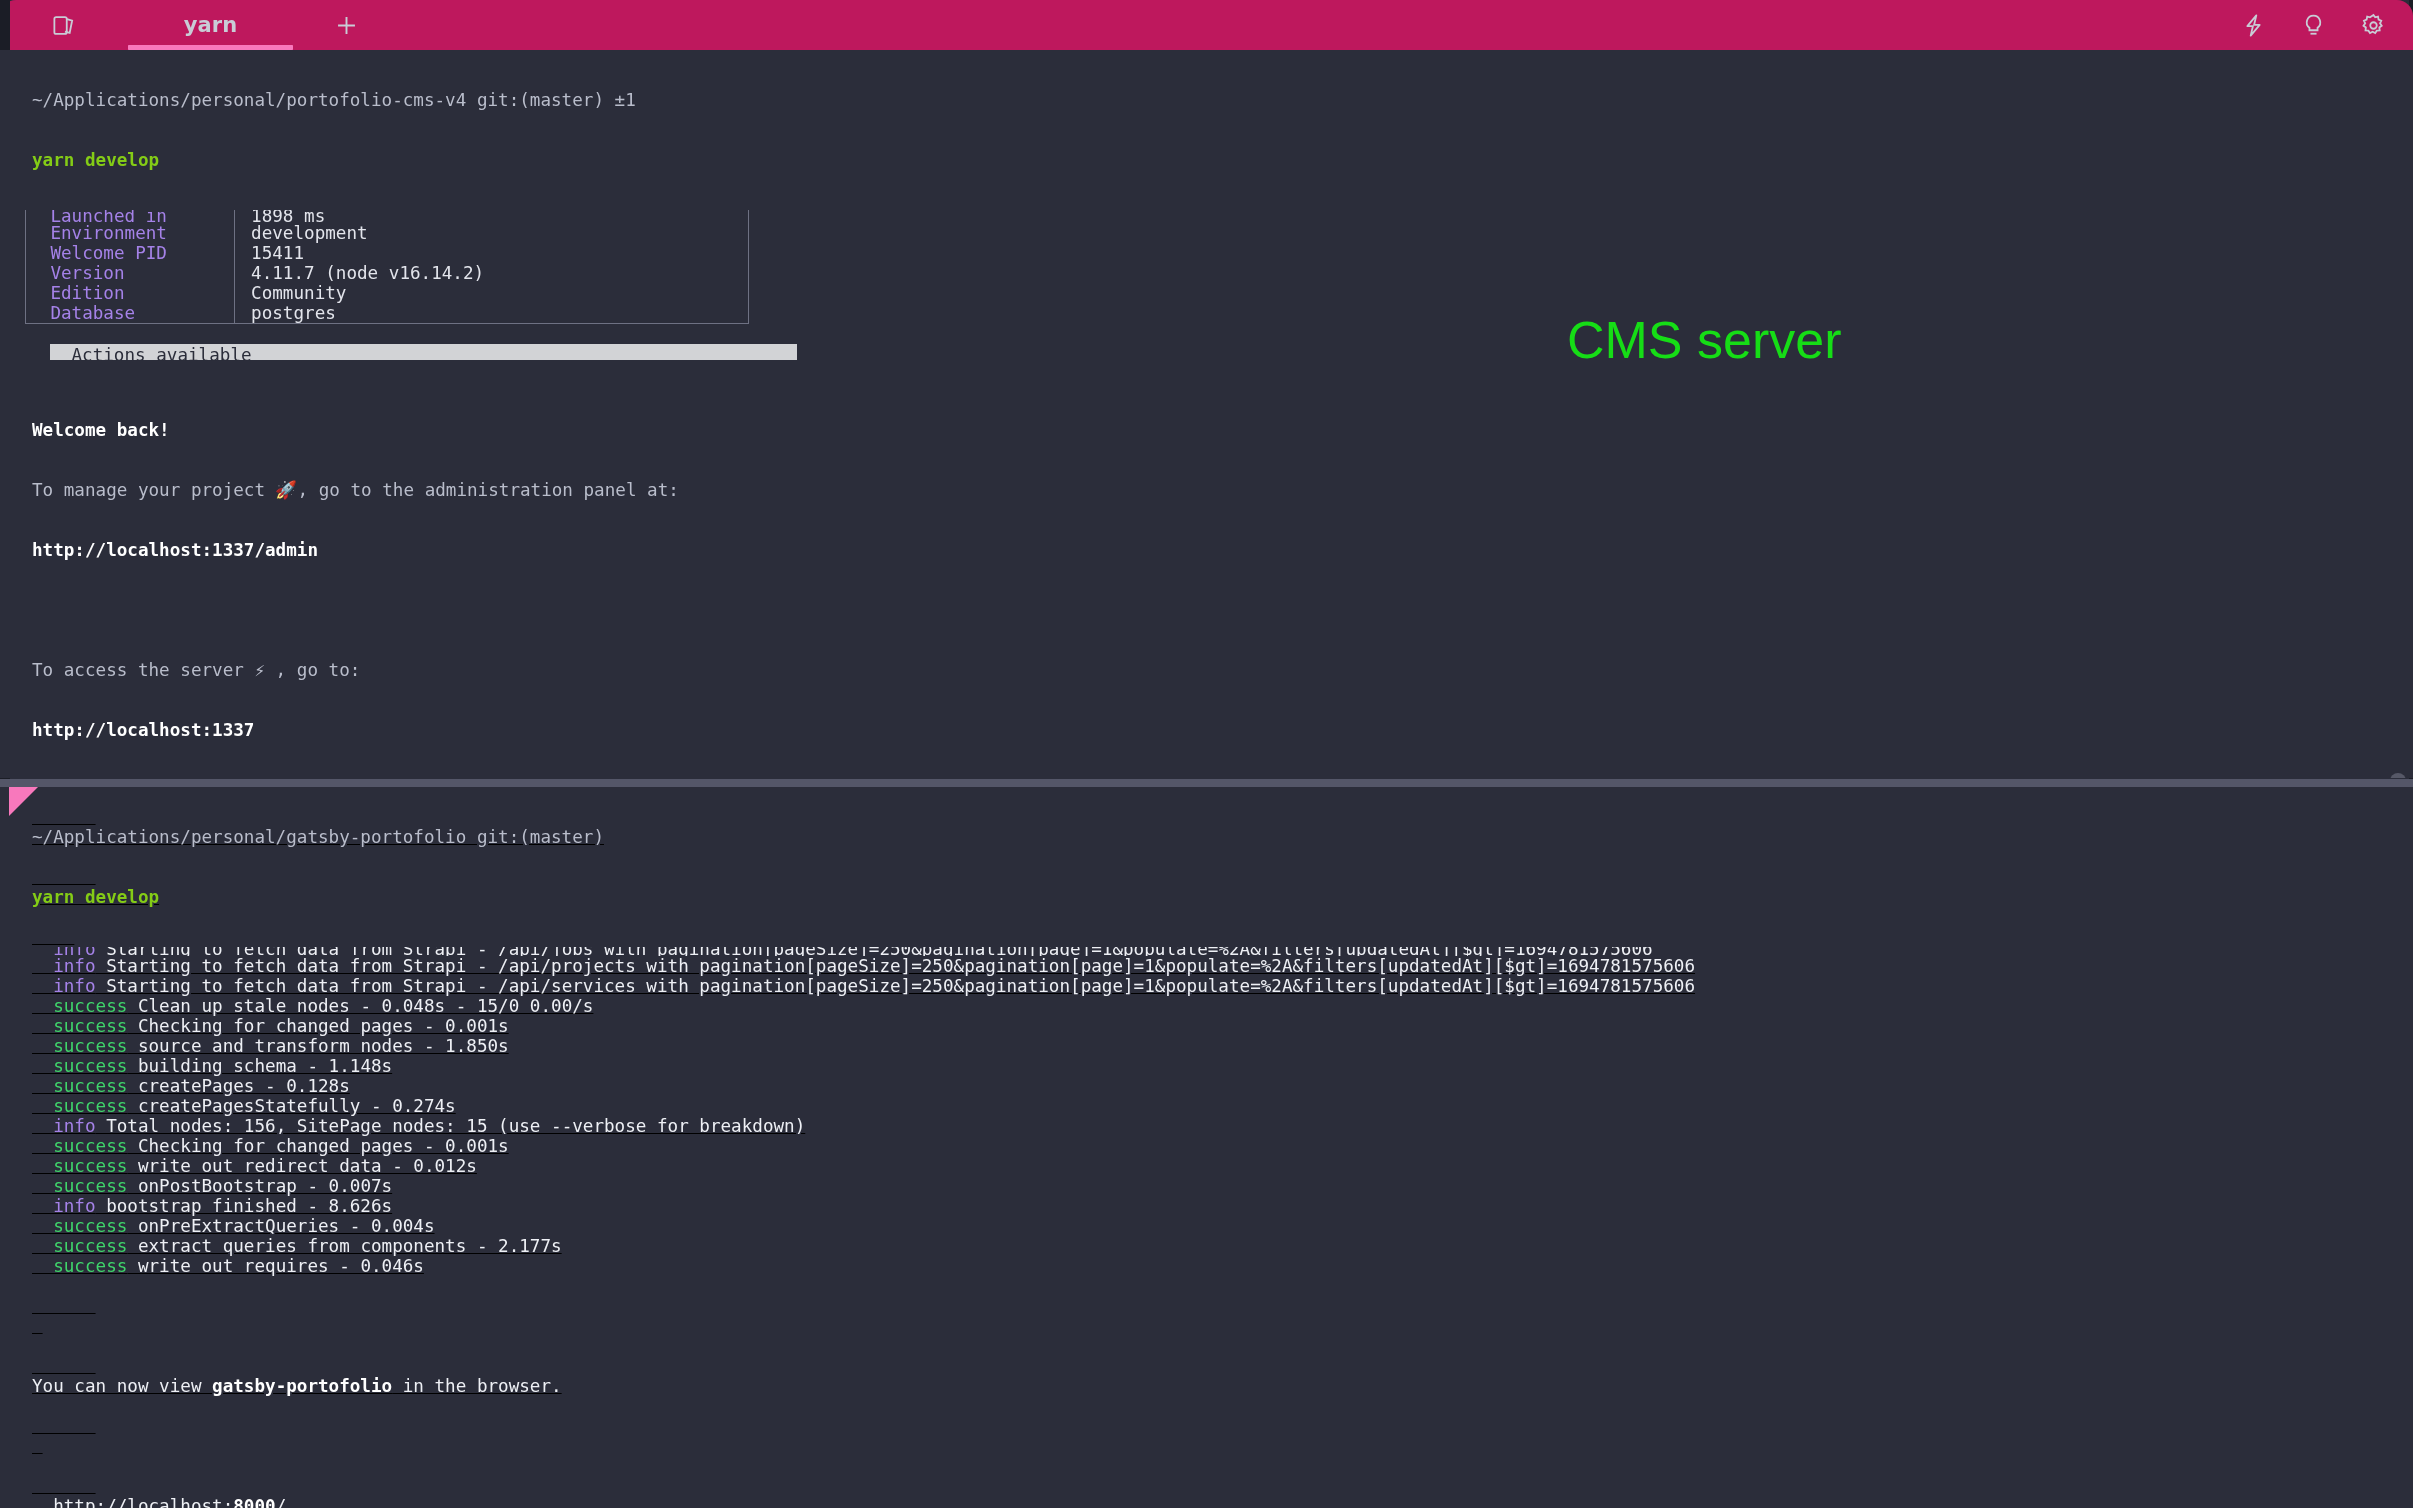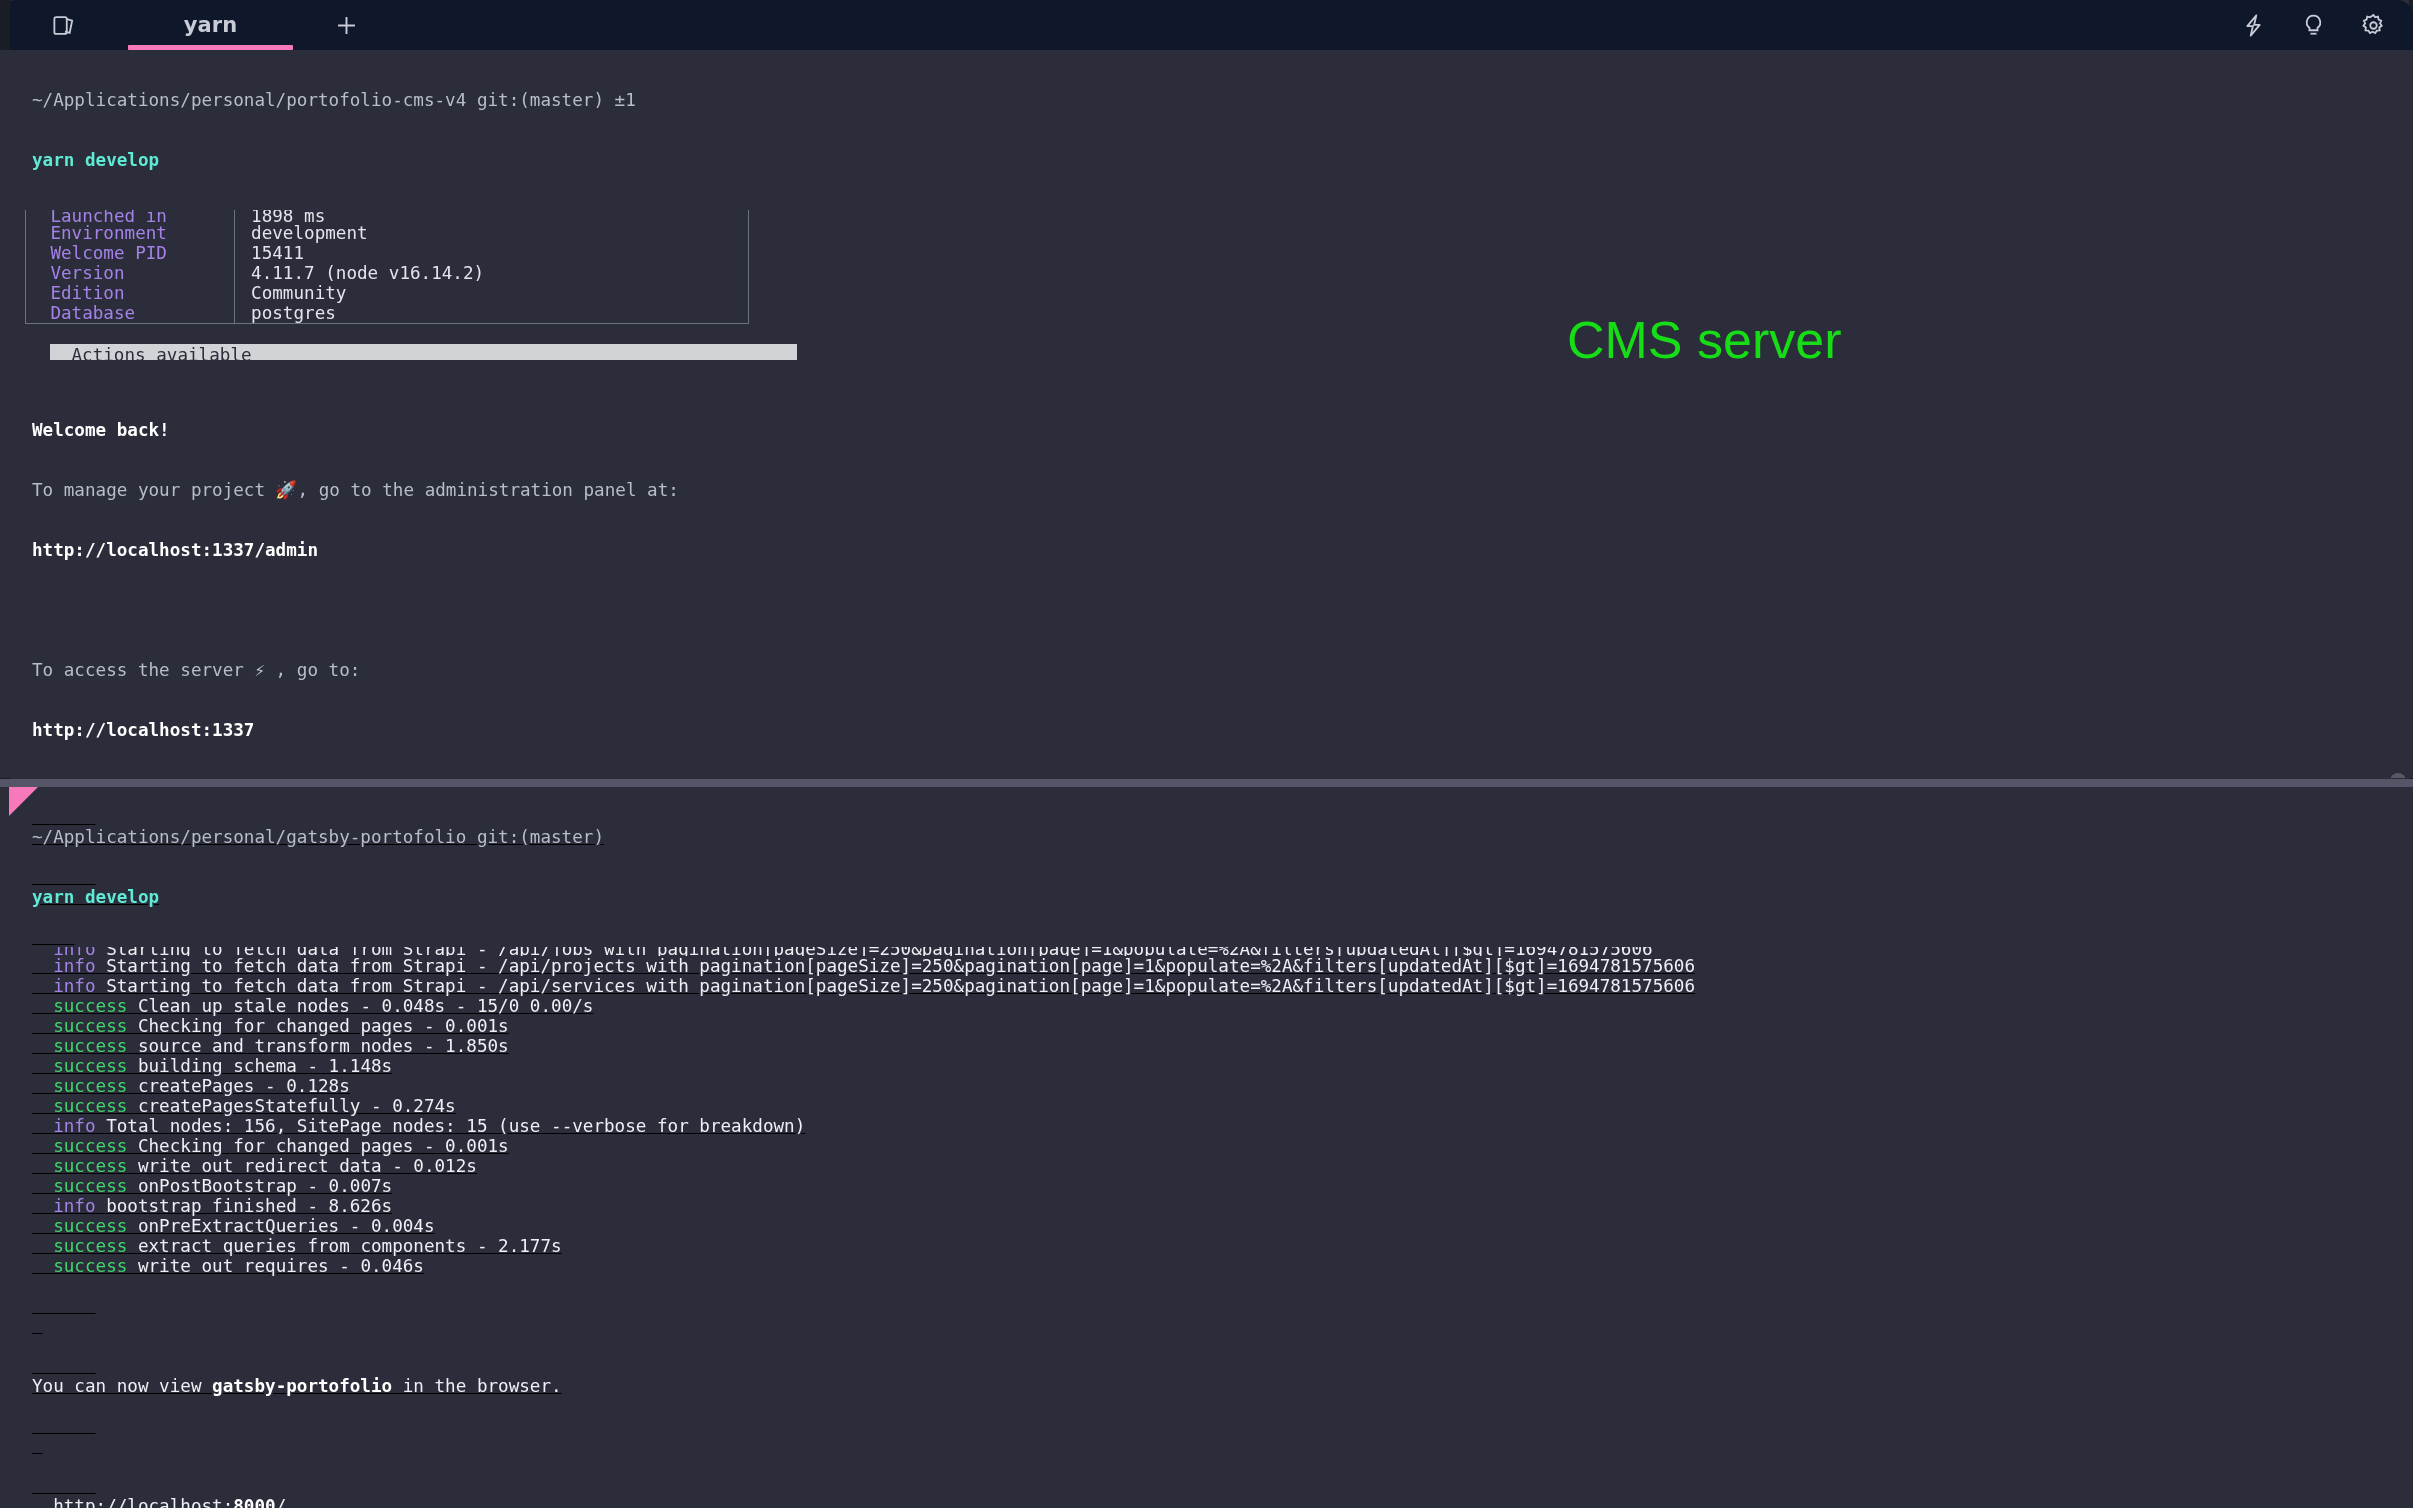--- a/index.html
+++ b/index.html
@@ -21,21 +21,21 @@
     background: #2b2d3a;
     overflow: hidden;
   }
 
   
   .titlebar {
     position: absolute;
     left: 0; top: 0;
     width: 2413px;
     height: 50px;
-    background: #0f172a;
+    background: #be185d;
     border-top-left-radius: 16px;
     border-top-right-radius: 16px;
     display: flex;
     align-items: center;
   }
   .titlebar-left-pad { width: 10px; height: 100%; background: #1b1d26; }
 
   .tabs {
     display: flex;
     align-items: stretch;
@@ -120,21 +120,21 @@
     position: relative;
     padding: 0 0 0 32px;
     color: #d6d8e0;
     font-family: "DejaVu Sans Mono", monospace;
     font-size: 17.6px;
     line-height: 20px;
     white-space: pre;
   }
 
   .prompt-path { color: #b9bdcb; }
-  .cmd { color: #5eead4; font-weight: 700; }
+  .cmd { color: #84cc16; font-weight: 700; }
   .dim { color: #b9bdcb; }
   .white { color: #eef0f5; }
   .bold { font-weight: 700; color: #ffffff; }
 
   .c-purple { color: #a582e8; }
   .c-green  { color: #3fd66b; }
 
   
   .infobox {
     position: relative;

